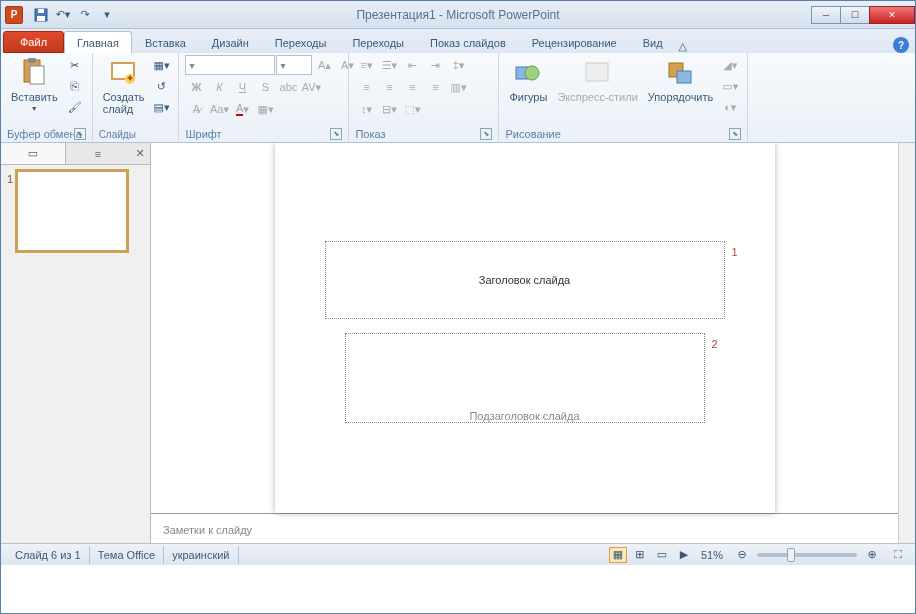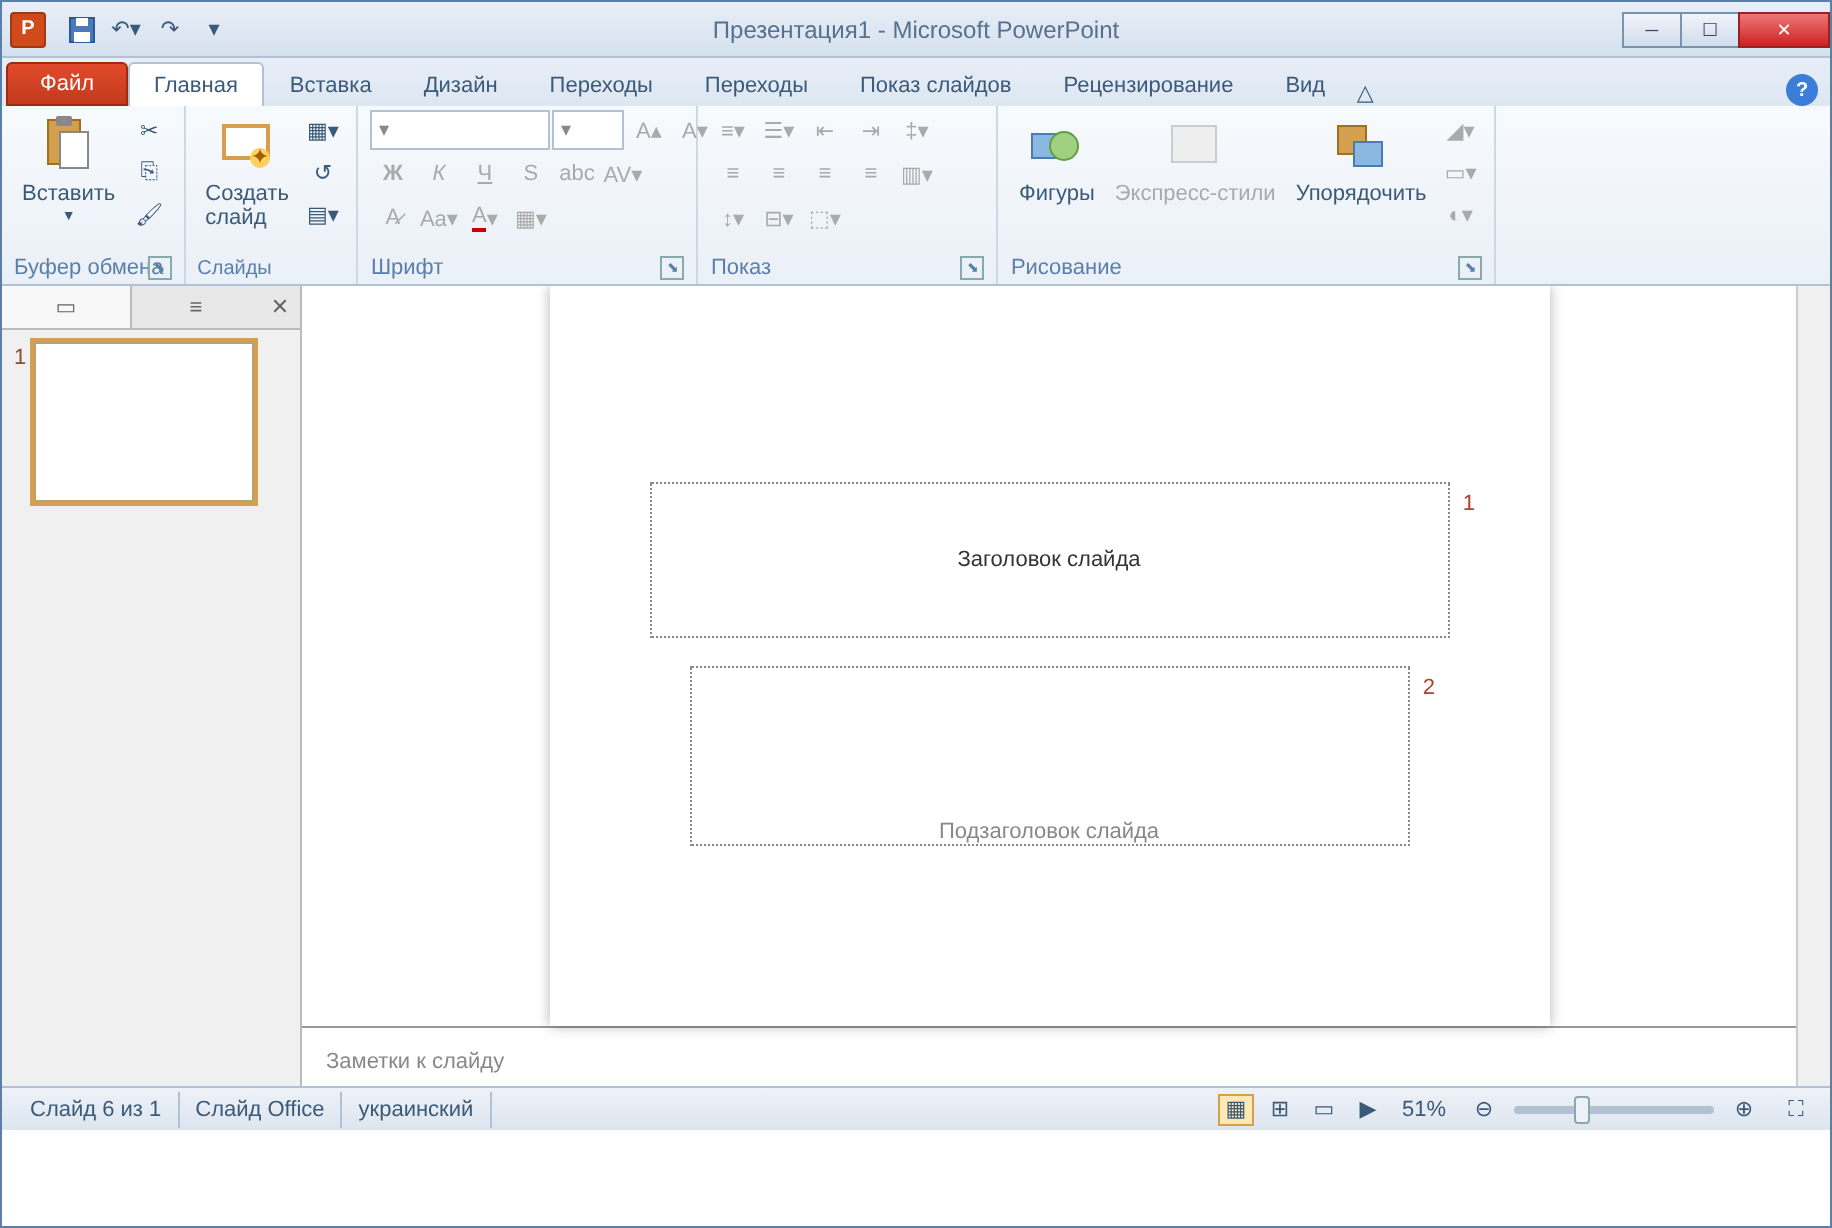--- a/index.html
+++ b/index.html
@@ -271,21 +271,21 @@
         </div>
       </div>
     </div>
     <div class="notes"><span>Заметки к слайду</span></div>
   </div>
   <div class="vscroll"></div>
 </div>
 
 <div class="statusbar">
   <div class="status-sec">Слайд 6 из 1</div>
-  <div class="status-sec">Слайд Office</div>
+  <div class="status-sec">Тема Office</div>
   <div class="status-sec">украинский</div>
   <div class="zoom-area">
     <div class="view-btn active">▦</div>
     <div class="view-btn">⊞</div>
     <div class="view-btn">▭</div>
     <div class="view-btn">▶</div>
     <span style="margin:0 4px">51%</span>
     <div class="sm-btn">⊖</div>
     <div class="zoom-slider">
         <div class="zoom-thumb"></div>

